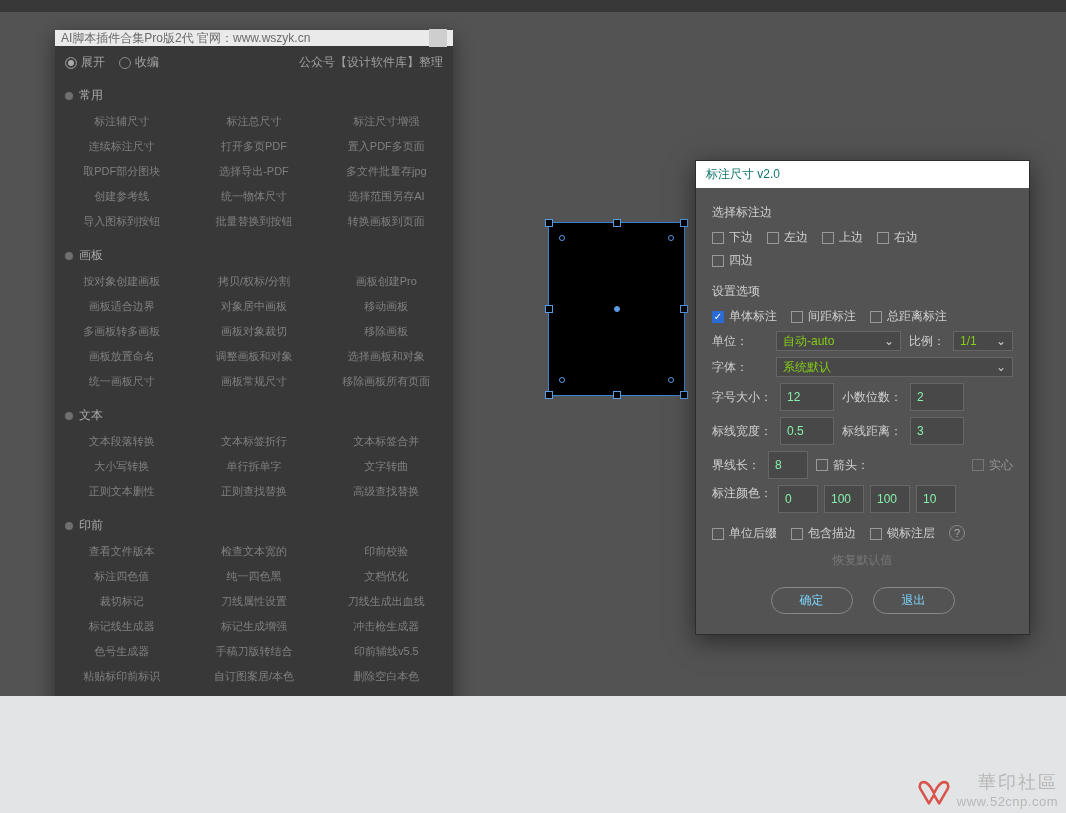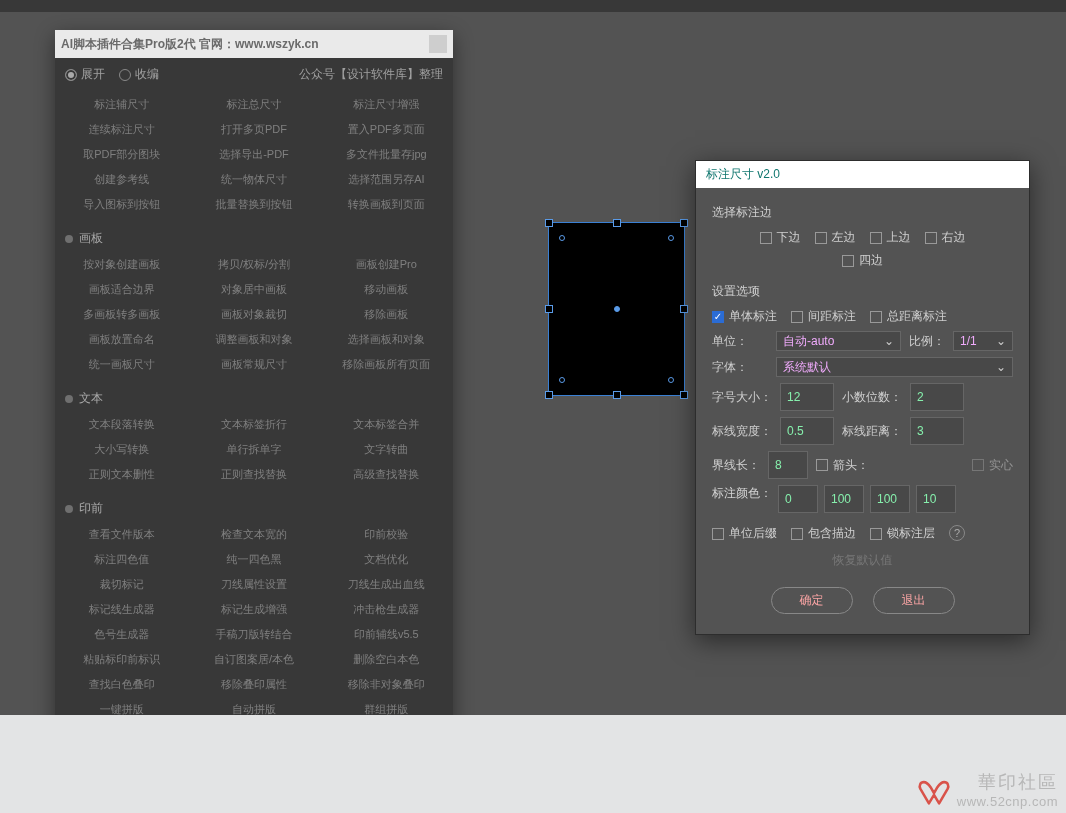--- a/index.html
+++ b/index.html
@@ -27,25 +27,24 @@
   top: 30px;
   width: 398px;
   background: #383838;
   box-shadow: 0 6px 20px rgba(0,0,0,0.45);
   border-radius: 2px;
 }
 .lp-titlebar {
   display: flex;
   align-items: center;
   background: #eaeaea;
-  height: 28px;
+  height: 16px;
   padding: 0 6px;
   font-size: 12px;
   color: #6a6a6a;
-  font-weight: bold;
 }
 .lp-titlebar .title { flex: 1; }
 .lp-titlebar .close {
   width: 18px; height: 18px;
   background: #cecece;
 }
 .lp-modechrow {
   display: flex;
   align-items: center;
   padding: 8px 10px;
@@ -171,21 +170,21 @@
   font-size: 12px;
 }
 .dlabel {
   color: #d0d0d0;
   font-size: 12px;
   margin: 6px 0 8px 0;
 }
 .checkrow {
   display: flex;
   gap: 14px;
-  justify-content: center;
+  justify-content: flex-start;
   margin: 6px 0;
   flex-wrap: wrap;
 }
 .ck {
   display: inline-flex;
   align-items: center;
   gap: 5px;
   font-size: 12px;
   color: #d0d0d0;
 }
@@ -208,21 +207,21 @@
   align-items: center;
   gap: 8px;
   margin: 6px 0;
   font-size: 12px;
 }
 .formrow .lab { min-width: 56px; color: #d0d0d0; }
 .dsel {
   flex: 1;
   background: #484848;
   border: 1px solid #666;
-  color: #f0abfc;
+  color: #84cc16;
   font-size: 12px;
   height: 20px;
   padding: 0 6px;
   display: flex;
   align-items: center;
   justify-content: space-between;
 }
 .dsel::after { content: "⌄"; color: #ccc; }
 .dinput {
   background: #484848;
@@ -245,21 +244,21 @@
 .dbtnrow {
   display: flex;
   justify-content: center;
   gap: 20px;
   margin-top: 18px;
 }
 .dbtn {
   border: 1px solid #888;
   border-radius: 14px;
   background: #535353;
-  color: #fca5a5;
+  color: #7dd3fc;
   font-size: 12px;
   padding: 4px 28px;
 }
 .resetbtn {
   display: block;
   margin: 10px auto 0 auto;
   border: none;
   background: transparent;
   color: #777;
   font-size: 12px;
@@ -271,21 +270,21 @@
   border-radius: 50%;
   display: inline-flex;
   align-items: center;
   justify-content: center;
   color: #aaa;
   font-size: 11px;
 }
 .bottom-strip {
   position: absolute;
   left: 0; right: 0; bottom: 0;
-  height: 98px;
+  height: 117px;
   background: #e3e4e5;
   margin-top: 32px;
 }
 .watermark {
   position: absolute;
   right: 8px;
   bottom: 4px;
   display: flex;
   align-items: flex-end;
   gap: 6px;
@@ -318,20 +317,21 @@
     <span class="radio sel">
         <span>展开</span>
       </span>
     <span class="radio">
         <span>收编</span>
       </span>
     <span class="spacer"></span>
     <span>公众号【设计软件库】整理</span>
   </div>
   <div id="sections-host">
+      <div class="lp-section-head">常用</div>
       <div class="lp-grid">
         <div class="cell">标注辅尺寸</div>
         <div class="cell">标注总尺寸</div>
         <div class="cell">标注尺寸增强</div>
         <div class="cell">连续标注尺寸</div>
         <div class="cell">打开多页PDF</div>
         <div class="cell">置入PDF多页面</div>
         <div class="cell">取PDF部分图块</div>
         <div class="cell">选择导出-PDF</div>
         <div class="cell">多文件批量存jpg</div>

